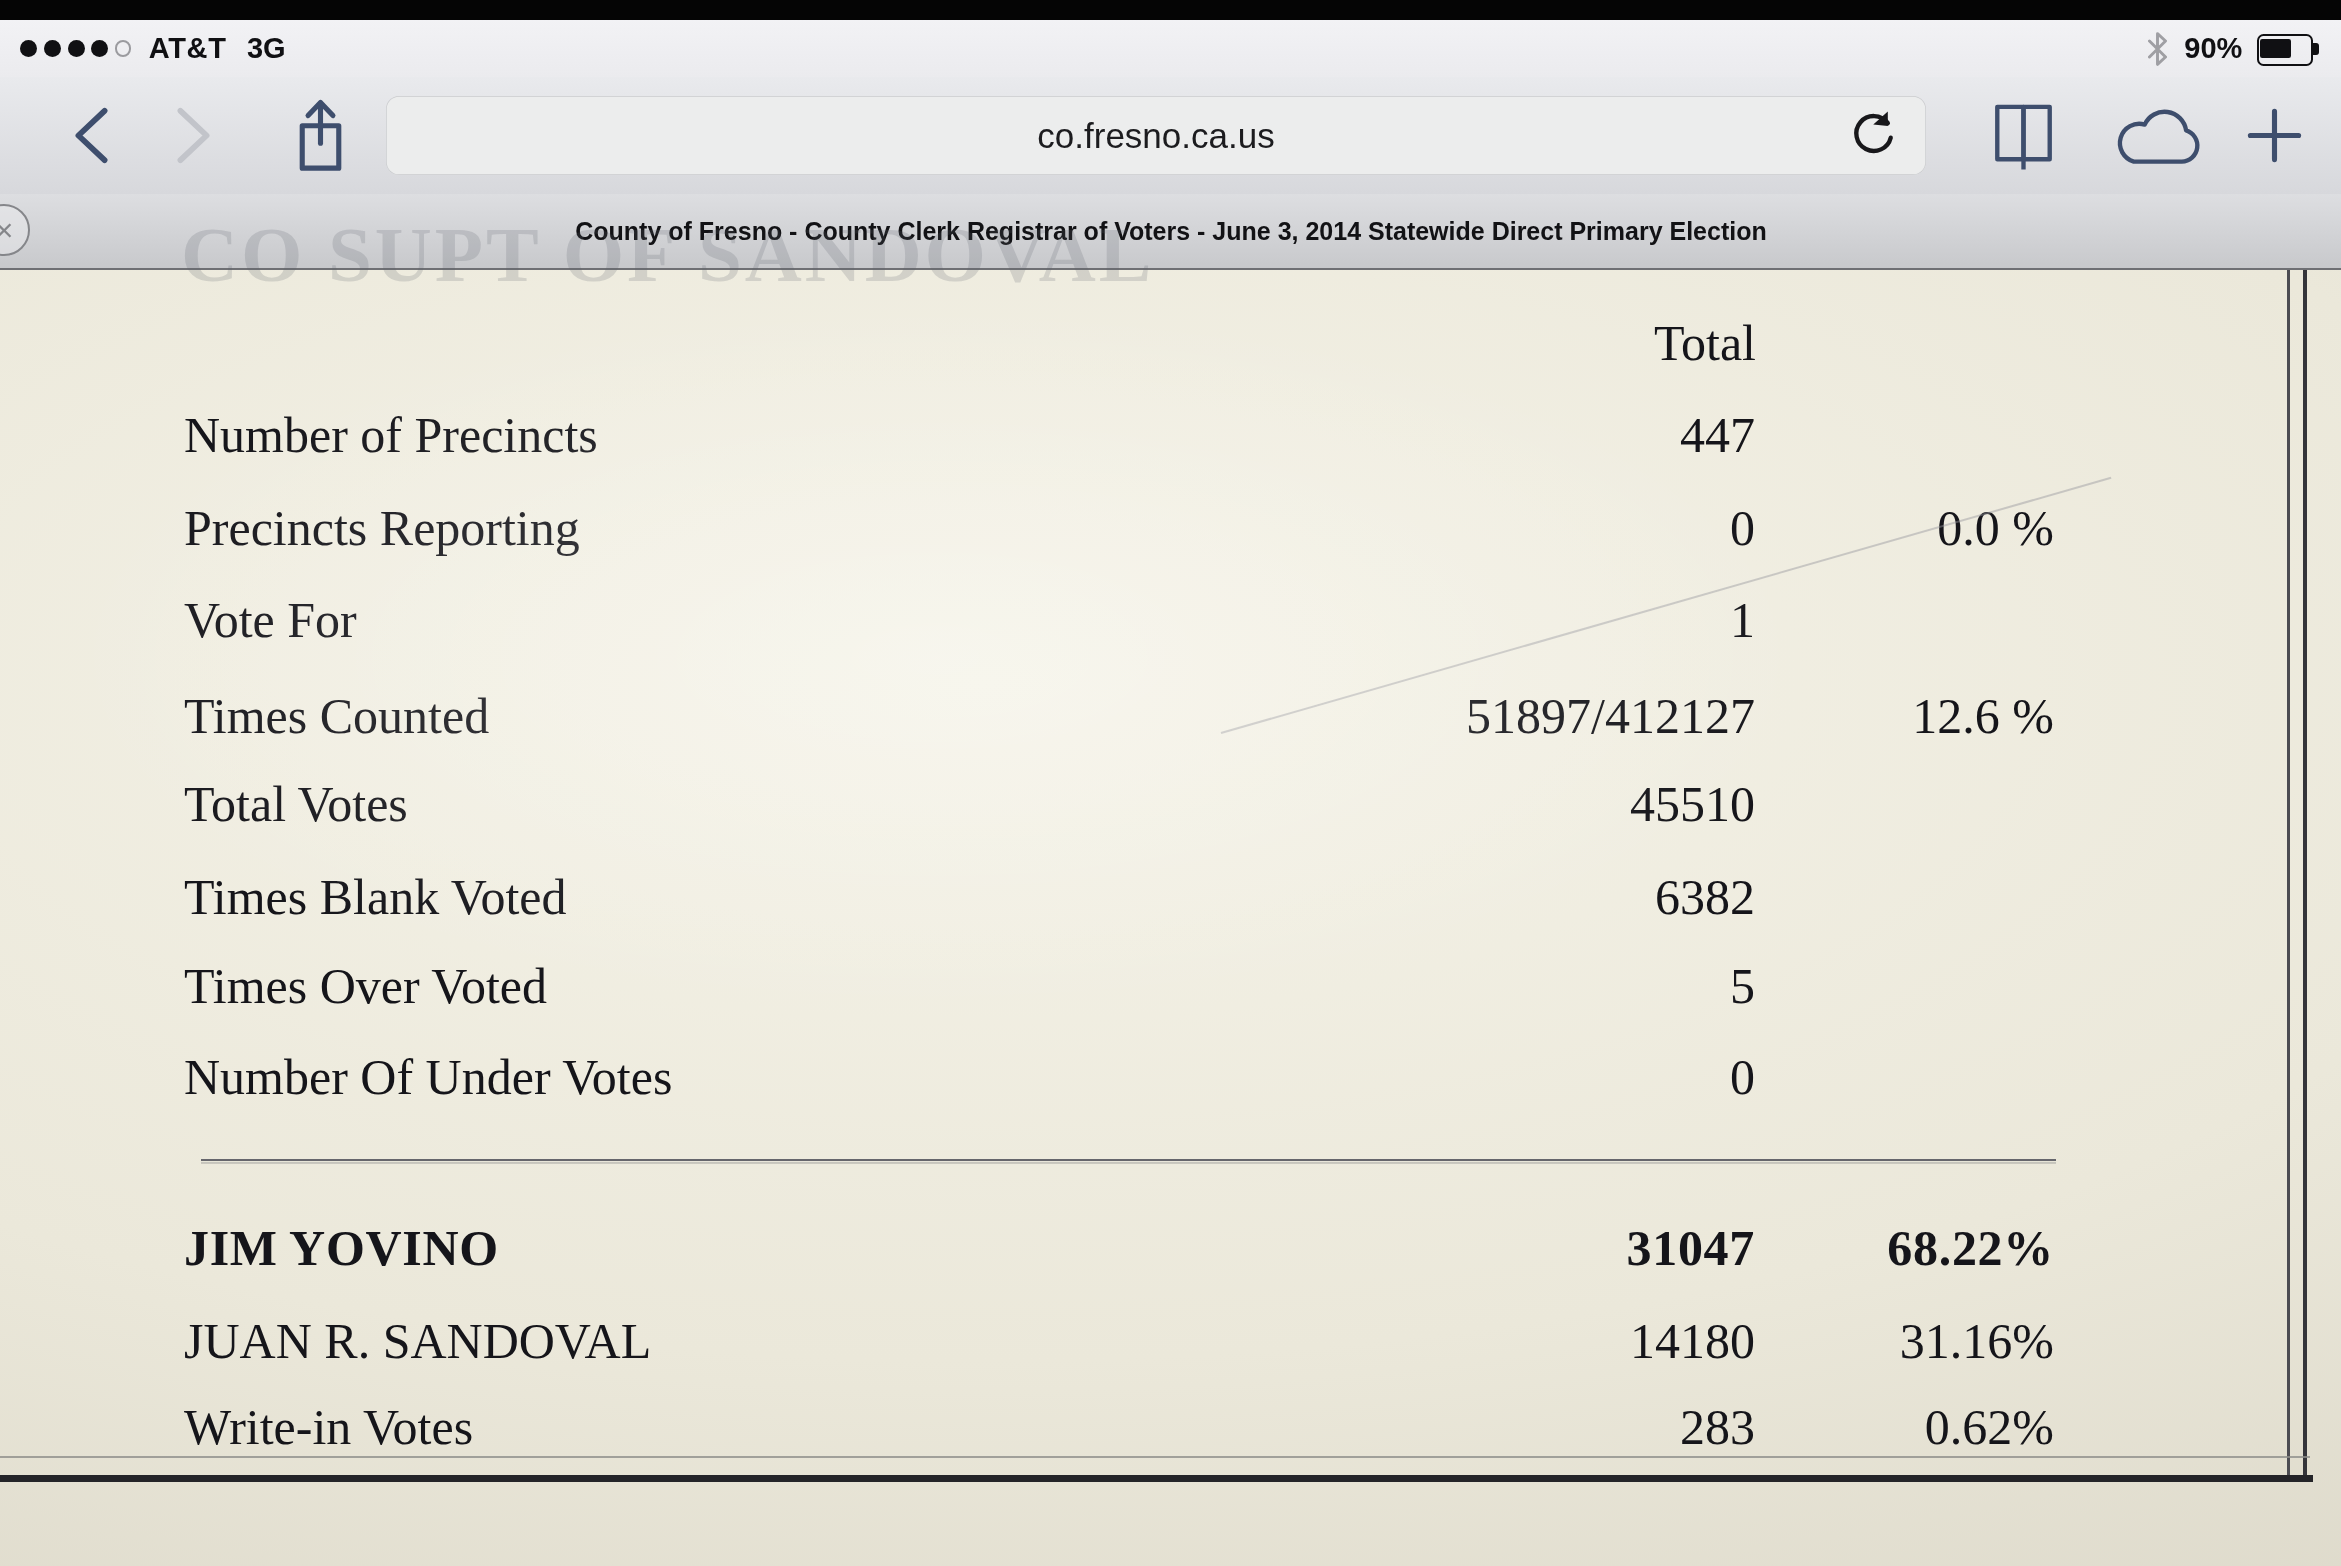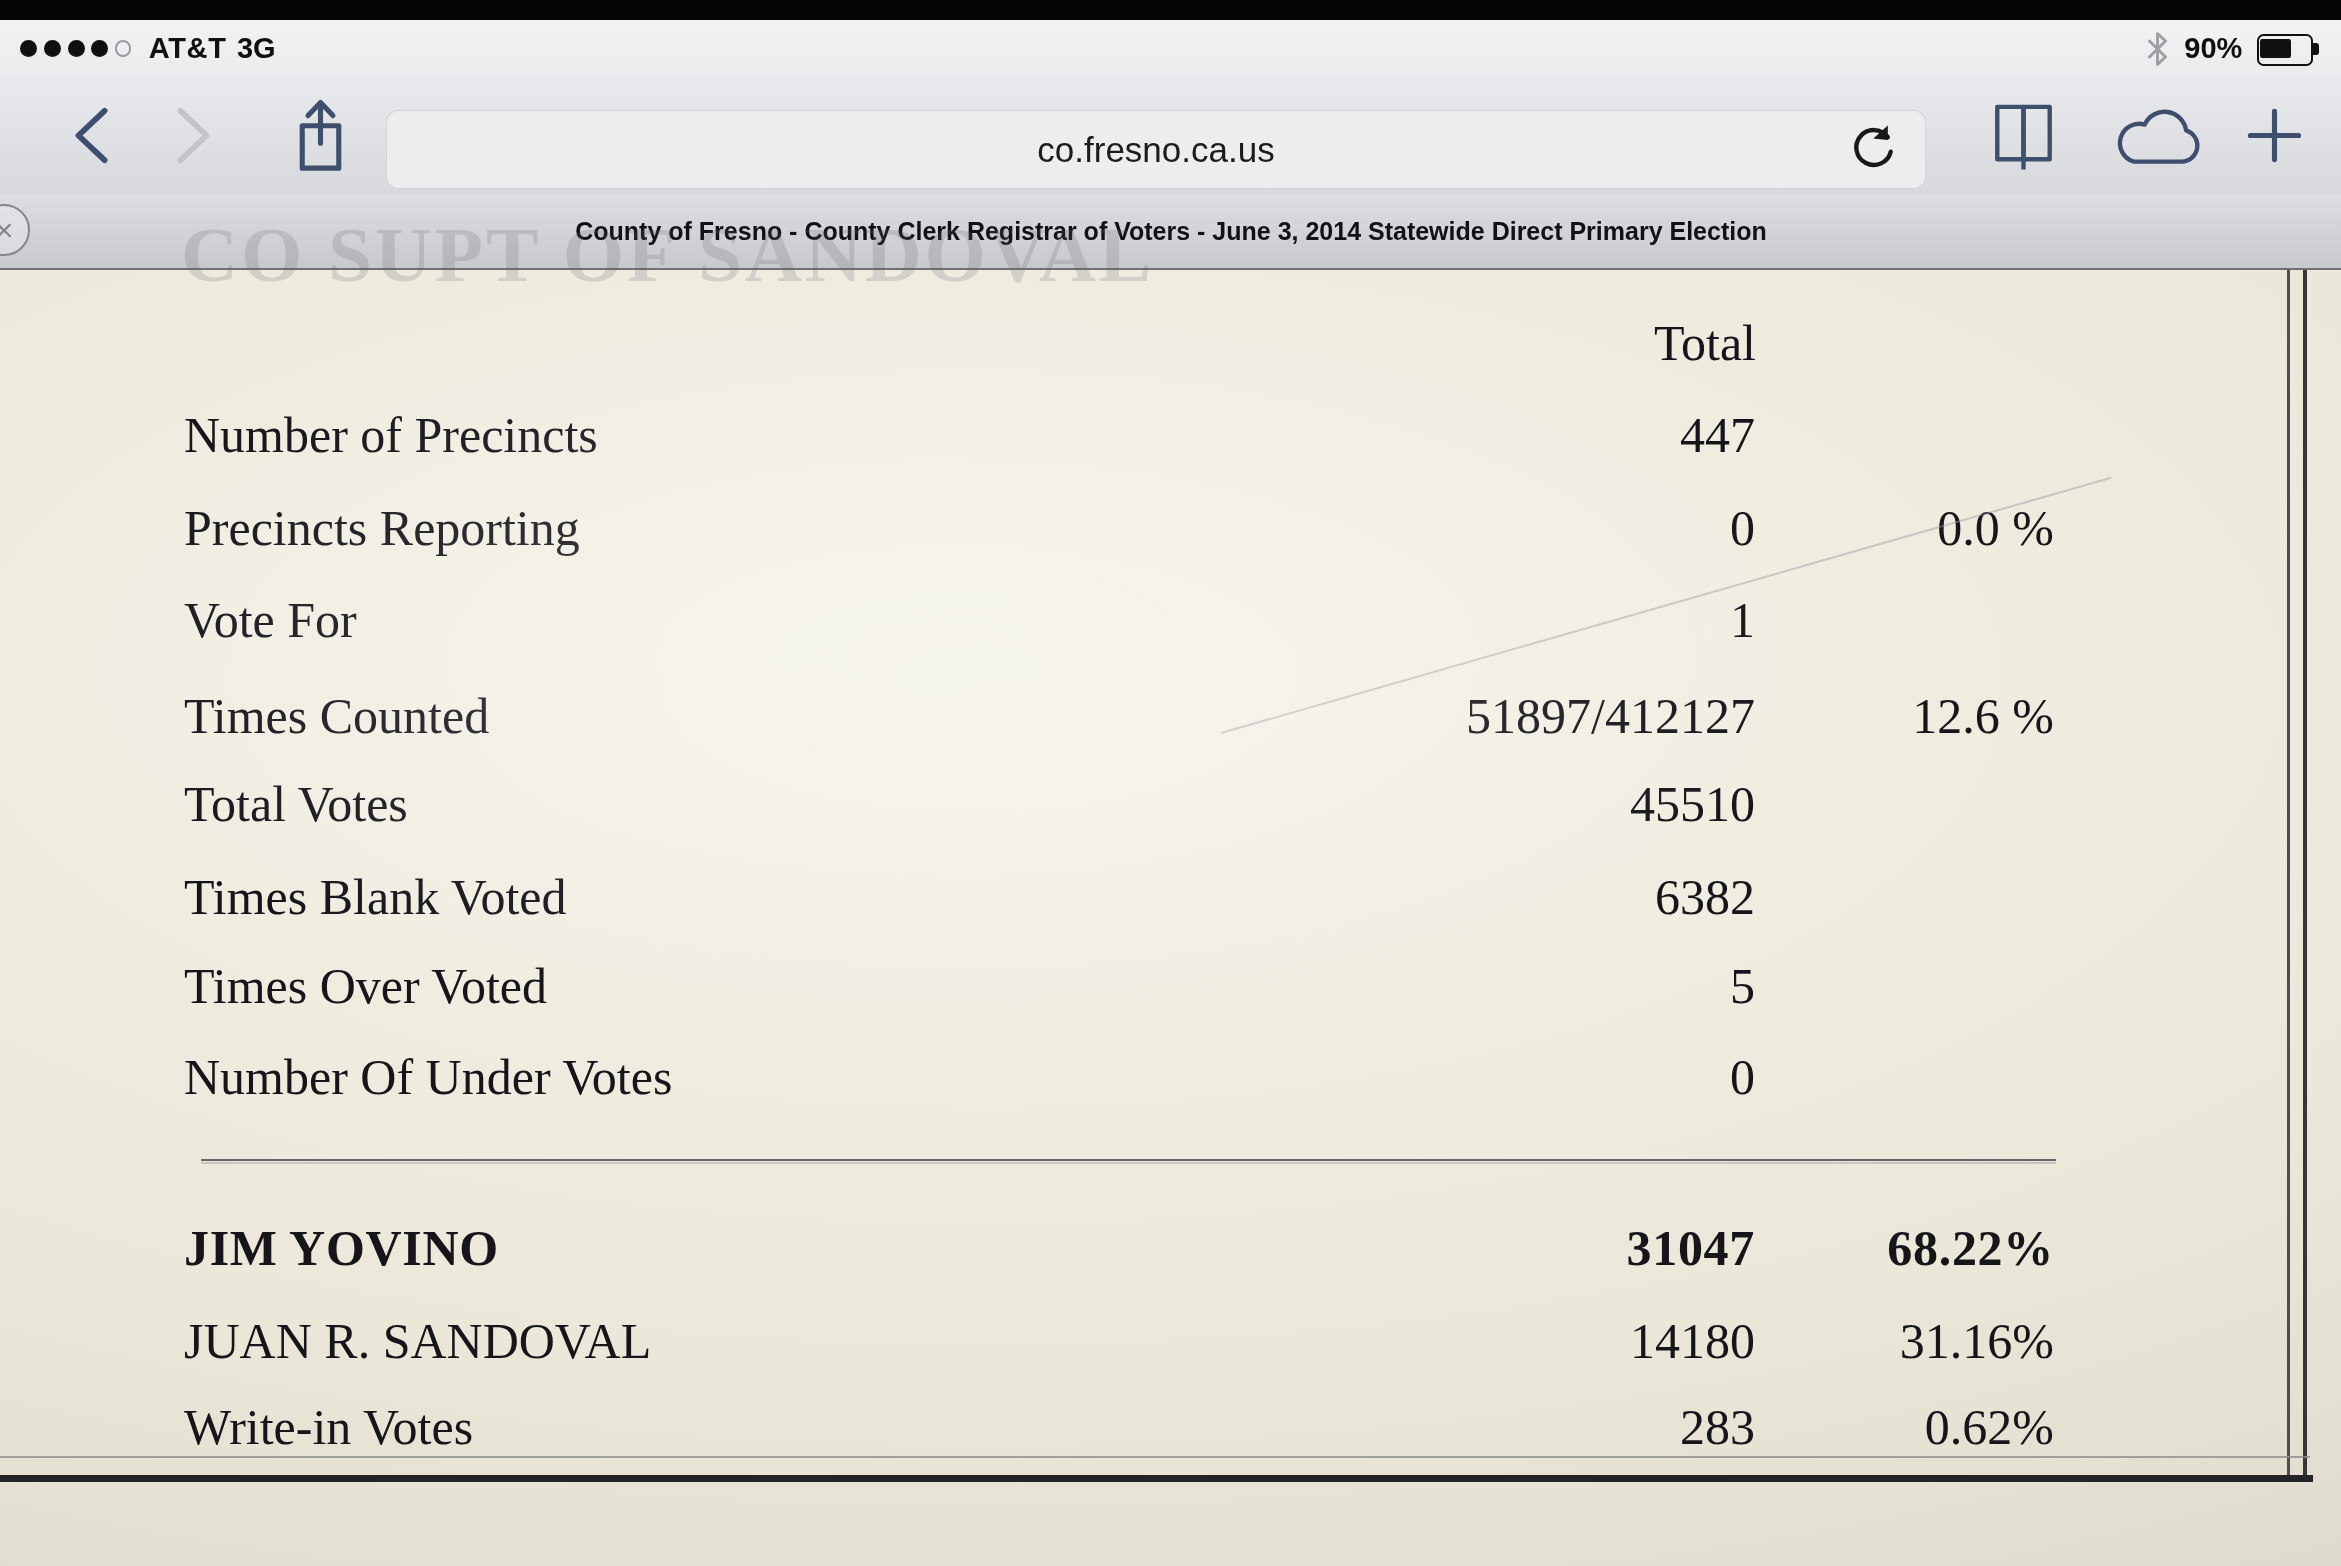--- a/index.html
+++ b/index.html
@@ -8,36 +8,36 @@
   
   .top-frame{position:absolute;left:0;top:0;width:100%;height:20.4px;background:#050505;}
   
   .statusbar{position:absolute;left:0;top:20.4px;width:100%;height:57px;
              background:linear-gradient(#f2f2f5,#ebebee);display:flex;align-items:center;color:#101013;}
   .sb-left{position:absolute;left:20.4px;top:0;height:57px;display:flex;align-items:center;gap:7.3px;}
   .dots{display:flex;gap:6.6px;margin-right:10.2px;}
   .dot{width:17px;height:17px;border-radius:50%;background:#101013;}
   .dot.empty{background:transparent;border:2.2px solid #9b9b9f;width:12.4px;height:12.4px;}
   .carrier{font-size:29px;font-weight:700;letter-spacing:0.7px;}
-  .network{font-size:29px;font-weight:600;margin-left:3px;}
+  .network{font-size:29px;font-weight:600;margin-left:13px;}
   .sb-time{position:absolute;left:0;right:0;text-align:center;font-size:31px;font-weight:700;}
   .sb-right{position:absolute;right:22px;top:0;height:57px;display:flex;align-items:center;gap:14.6px;}
   .bt{opacity:.75;}
   .batt-pct{font-size:29px;font-weight:700;}
   .battery{position:relative;width:63px;height:32px;}
   .batt-body{position:absolute;left:0;top:1.5px;width:52px;height:28px;border:2.9px solid #101013;border-radius:6.6px;}
   .batt-fill{position:absolute;left:2.9px;top:5.8px;width:31px;height:19px;background:#101013;border-radius:2.2px;}
   .batt-cap{position:absolute;right:1.5px;top:10.2px;width:5.8px;height:11.7px;background:#101013;border-radius:0 2.9px 2.9px 0;}
   
   .toolbar{position:absolute;left:0;top:77px;width:100%;height:117px;
            background:linear-gradient(#e9eaed,#d7d8dc);border-bottom:1.5px solid #a9aaae;}
   .tb-icon{position:absolute;top:0;height:117px;display:flex;align-items:center;justify-content:center;}
   .urlbar{position:absolute;left:386px;top:19px;width:1540px;height:79px;background:#eceded;
           border-radius:13px;display:flex;align-items:center;justify-content:center;
-          box-shadow:inset 0 0 0 0.7px #c9cacd;margin-top:14px;}
+          box-shadow:inset 0 0 0 0.7px #c9cacd;}
   .urltext{font-size:35px;color:#1c1c1f;}
   .refresh{position:absolute;right:20.4px;top:7.3px;width:64px;height:64px;display:flex;align-items:center;justify-content:center;}
   
   .band{position:absolute;left:0;top:194px;width:100%;height:74px;
         background:linear-gradient(#dddee1,#c8c9cc);border-bottom:2.2px solid #6f7074;z-index:3;}
   .banner{position:absolute;left:0;right:0;top:0;height:74px;display:flex;align-items:center;justify-content:center;
           font-size:25px;font-weight:700;color:#121215;z-index:4;}
   .closebtn{position:absolute;left:-22px;top:10.2px;width:48px;height:48px;border:2.9px solid #85868a;border-radius:50%;
             color:#85868a;font-size:32px;display:flex;align-items:center;justify-content:center;z-index:5;background:rgba(240,240,242,.4);}
   .ghost{position:absolute;left:181px;top:210px;z-index:4;font-family:"Liberation Serif","DejaVu Serif",serif;

